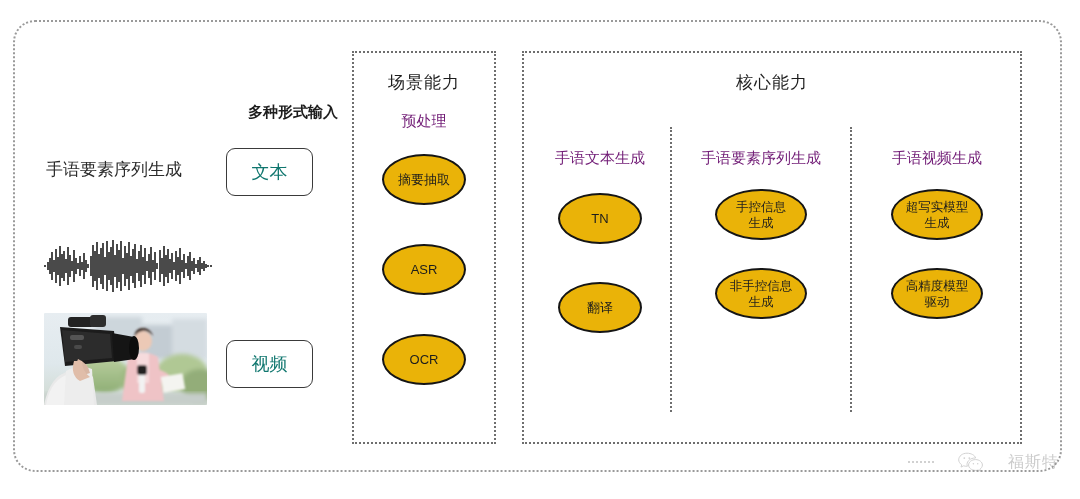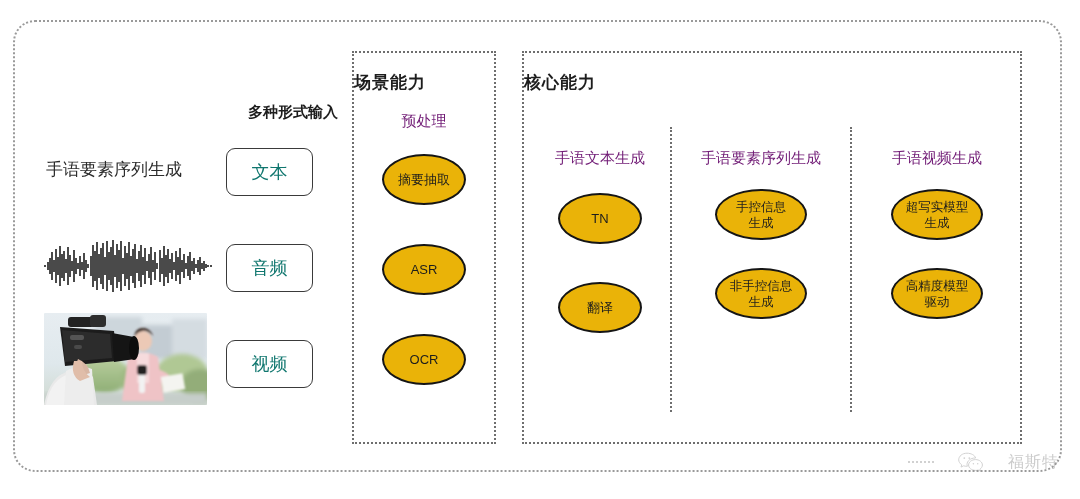--- a/index.html
+++ b/index.html
@@ -35,22 +35,23 @@
     box-sizing: border-box;
     background: transparent;
   }
   #panel-scene  { left: 352px; top: 51px; width: 144px; height: 393px; }
   #panel-core   { left: 522px; top: 51px; width: 500px; height: 393px; }
 
   .panel-title {
     position: absolute;
     left: 0;
     right: 0;
+    text-align: center;
     font-size: 17px;
-    font-weight: bold;
+    font-weight: normal;
     letter-spacing: 1px;
     color: #1d1d1d;
   }
   #panel-scene .panel-title { top: 18px; }
   #panel-core  .panel-title { top: 18px; }
 
   
   .v-divider {
     position: absolute;
     top: 74px;
@@ -308,21 +309,20 @@
         <line x1="153" y1="26" x2="153" y2="30"></line>
         <line x1="155" y1="22" x2="155" y2="34"></line>
         <line x1="157" y1="19" x2="157" y2="37"></line>
         <line x1="159" y1="25" x2="159" y2="31"></line>
         <line x1="161" y1="23" x2="161" y2="33"></line>
         <line x1="163" y1="26" x2="163" y2="30"></line>
         <line x1="165" y1="27" x2="165" y2="29"></line>
         <line x1="168" y1="27" x2="168" y2="29"></line>
       </g>
     </svg>
-    <div class="modal-btn">音频</div>
   </div>
 
   <div class="input-row" id="input-row-video">
     <div id="video-thumb">
       <svg viewBox="0 0 163 92" width="163" height="92" preserveAspectRatio="none">
         <defs>
           <linearGradient id="skyGrad" x1="0" y1="0" x2="0" y2="1">
             <stop offset="0%" stop-color="#e7edf1"></stop>
             <stop offset="55%" stop-color="#dfe8ec"></stop>
             <stop offset="100%" stop-color="#cfd9cf"></stop>

